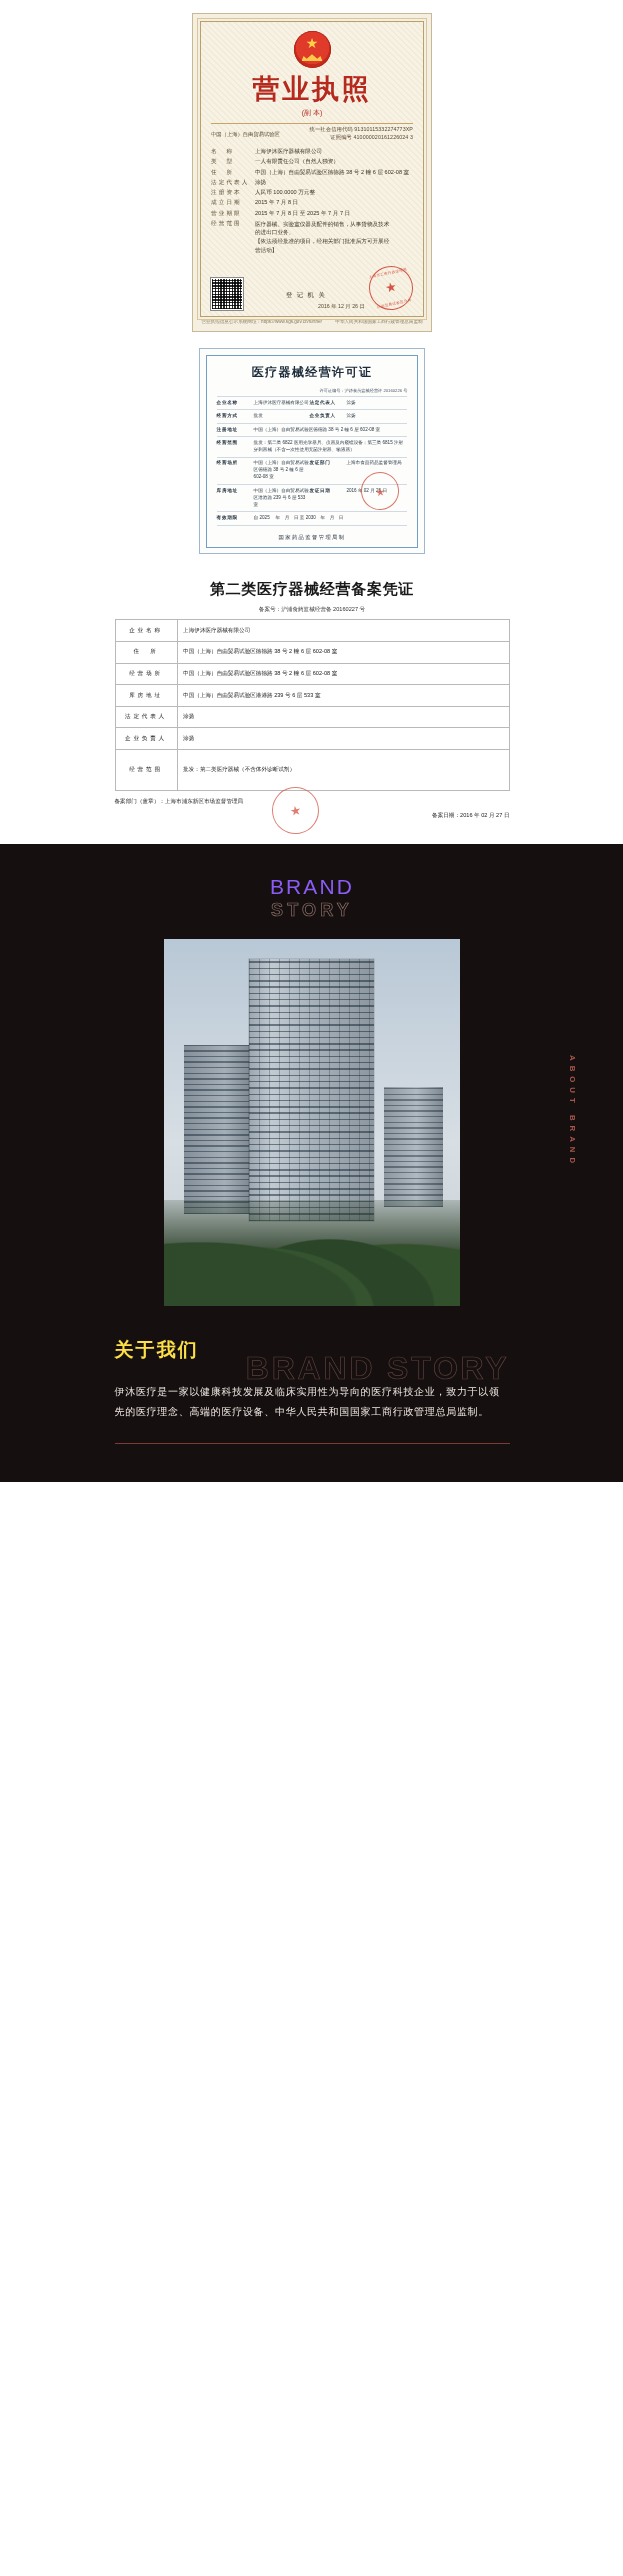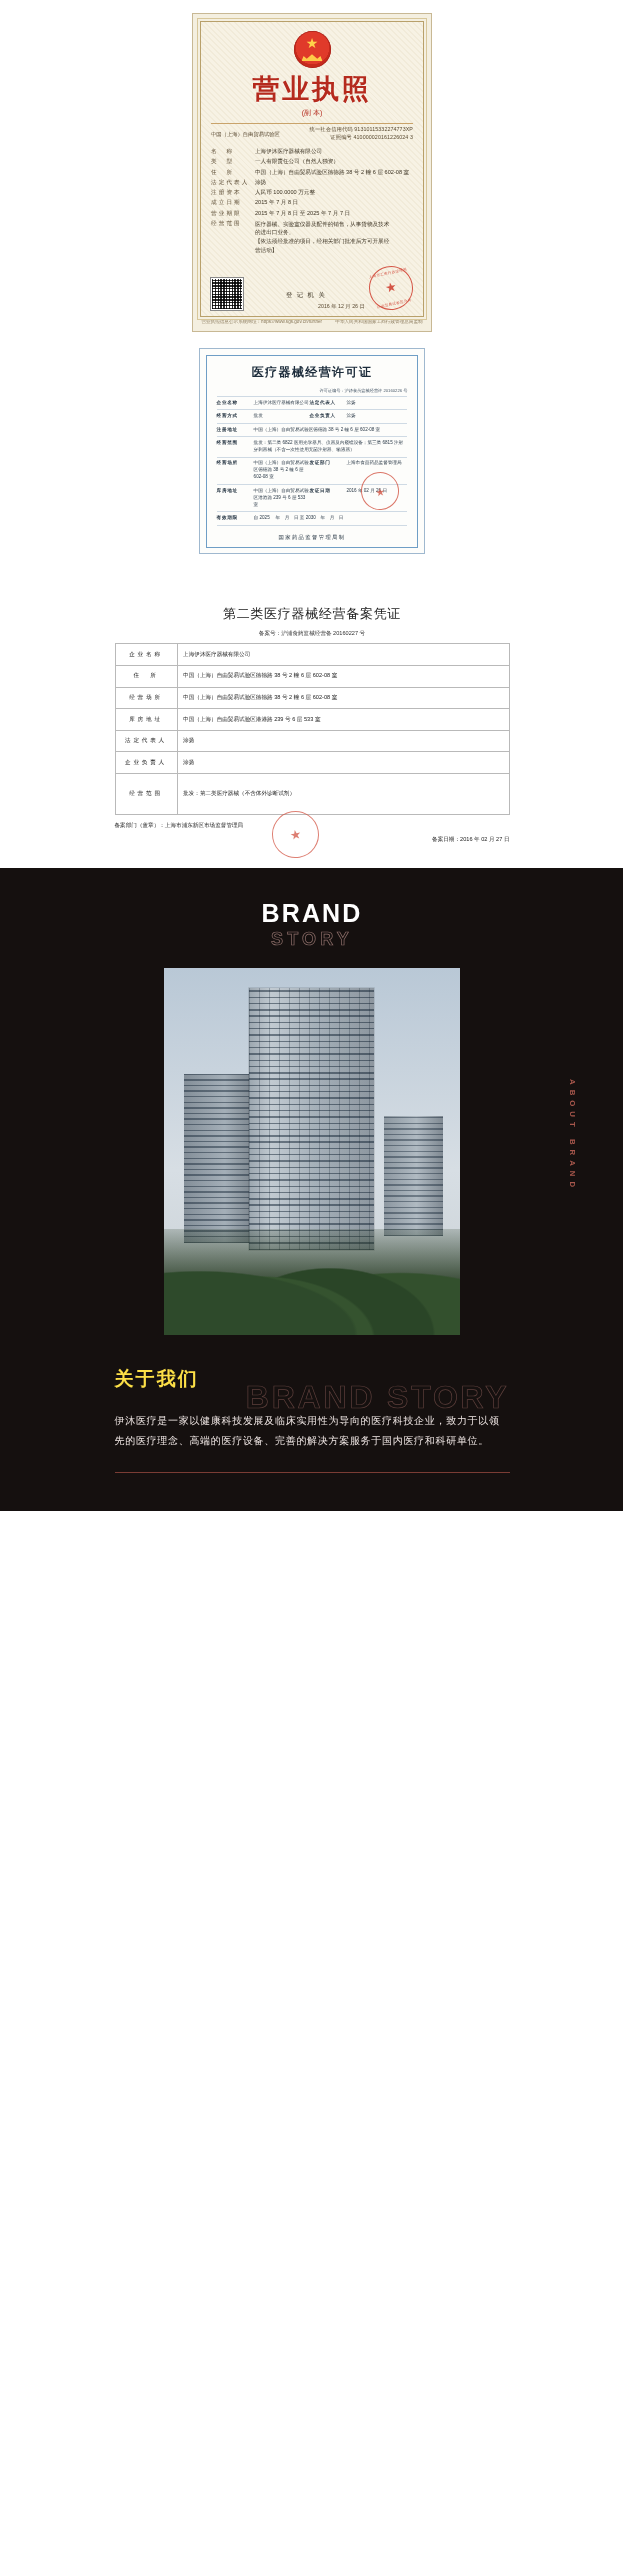--- a/index.html
+++ b/index.html
@@ -136,26 +136,25 @@
     border: 1.4px solid #d04a38; color: #d04a38; opacity: .75;
     transform: rotate(-8deg);
   }
   .c2-seal:before { content:"★"; position:absolute; inset:0; text-align:center; line-height:38px; font-size:10.6px; }
 
   
   .cert3-wrap { padding: 15.5px 0 18.3px; }
   .c3-title {
     text-align: center;
     font-family: "Liberation Serif", serif;
-    font-weight: normal;
-    font-size: 13px;
+    font-weight: bold;
+    font-size: 15px;
     letter-spacing: 0.7px;
     color: #1a1a1a;
     margin-bottom: 7px;
-    margin-top: 25px;
   }
   .c3-no { text-align: center; font-size: 5.6px; color: #333; margin-bottom: 5.6px; }
   .c3-table {
     width: 395px; margin: 0 auto;
     border: 0.7px solid #b9b9b9; border-collapse: collapse;
     font-size: 5.6px; color: #222;
   }
   .c3-table td { border: 0.7px solid #b9b9b9; padding: 6.3px 5.6px; vertical-align: middle; }
   .c3-table td.k { width: 62px; letter-spacing: 2.8px; text-align: center; color: #111; }
   .c3-table td.tall { height: 41px; }
@@ -172,24 +171,24 @@
 
   
   .brand {
     background: #15100f;
     padding: 31px 0 39px;
     position: relative;
   }
   .brand-head { text-align: center; }
   .brand-line1 {
     font-family: "Liberation Sans", sans-serif;
-    font-weight: bold;
-    font-size: 25px;
+    font-weight: normal;
+    font-size: 21px;
     letter-spacing: 2.1px;
-    color: #ffffff;
+    color: #8b5cf6;
   }
   .brand-line2 {
     font-weight: bold;
     font-size: 18px;
     letter-spacing: 4.2px;
     color: transparent;
     -webkit-text-stroke: 0.7px #8e6f6a;
     margin-top: 1.4px;
   }
   .brand-photo {
@@ -467,19 +466,19 @@
       <div class="tower"></div>
       <div class="tower3"></div>
       <div class="trees"></div>
     </div>
 
     <div class="vert-label">ABOUT BRAND</div>
 
     <div class="about">
       <div class="about-ghost">BRAND STORY</div>
       <div class="about-h">关于我们</div>
-      <div class="about-p">伊沐医疗是一家以健康科技发展及临床实用性为导向的医疗科技企业，致力于以领先的医疗理念、高端的医疗设备、完善的解决方案服务于国内医疗和科研单位。</div>
+      <div class="about-p">伊沐医疗是一家以健康科技发展及临床实用性为导向的医疗科技企业，致力于以领先的医疗理念、高端的医疗设备、中华人民共和国国家工商行政管理总局监制。</div>
       <div class="about-rule"></div>
     </div>
   </div>
 
 </div>
 
 
 </body></html>

